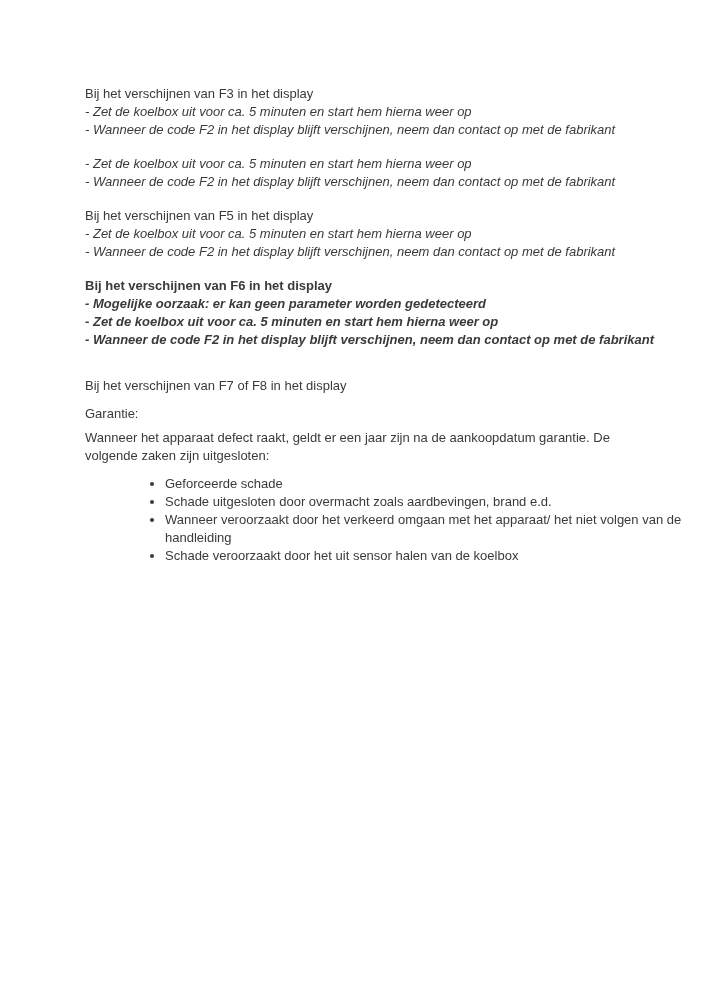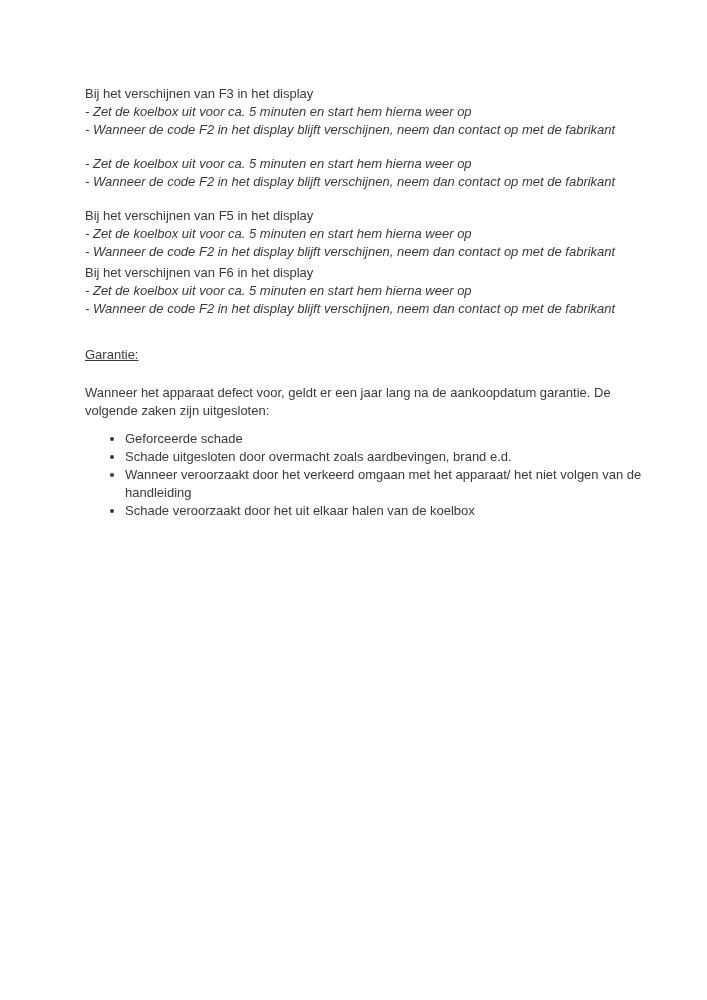--- a/index.html
+++ b/index.html
@@ -22,46 +22,46 @@
     background: #ffffff;
   }
   .doc {
     width: 575px;
     font-size: 13px;
     line-height: 18px;
   }
   .section {
     margin: 0 0 16px 0;
   }
-  .section.tight { margin-bottom: 3px; }
-  .section.semi  { margin-bottom: 28px; }
+  .section.tight { margin-bottom: 16px; }
+  .section.semi  { margin-bottom: 28px; font-weight: bold; }
   .section.last  { margin-bottom: 10px; }
   .section-title {
     white-space: nowrap;
   }
   .cause-line {
     font-style: italic;
     white-space: nowrap;
   }
   .warranty-heading {
-    text-decoration: underline;
-    margin: 0 0 20px 0;
+    margin: 0 0 6px 0;
   }
   .warranty-intro {
     max-width: 540px;
     margin: 0 0 10px 0;
   }
   .warranty-list {
     list-style: disc;
     margin: 0;
     padding-left: 40px;
     width: 560px;
   }
   .warranty-list li {
     line-height: 18px;
+    margin-left: 40px;
   }
 </style>
 </head>
 <body>
 
 <div class="page">
   <div class="doc">
 
     <div class="section">
       <div class="section-title">Bij het verschijnen van F3 in het display</div>
@@ -75,32 +75,34 @@
     </div>
 
     <div class="section tight">
       <div class="section-title">Bij het verschijnen van F5 in het display</div>
       <div class="cause-line">- Zet de koelbox uit voor ca. 5 minuten en start hem hierna weer op</div>
       <div class="cause-line">- Wanneer de code F2 in het display blijft verschijnen, neem dan contact op met de fabrikant</div>
     </div>
 
     <div class="section semi">
       <div class="section-title">Bij het verschijnen van F6 in het display</div>
+      <div class="cause-line">- Mogelijke oorzaak: er kan geen parameter worden gedetecteerd</div>
       <div class="cause-line">- Zet de koelbox uit voor ca. 5 minuten en start hem hierna weer op</div>
       <div class="cause-line">- Wanneer de code F2 in het display blijft verschijnen, neem dan contact op met de fabrikant</div>
     </div>
 
     <div class="section last">
+      <div class="section-title">Bij het verschijnen van F7 of F8 in het display</div>
     </div>
 
     <div>
       <div class="warranty-heading">Garantie:</div>
-      <p class="warranty-intro">Wanneer het apparaat defect voor, geldt er een jaar lang na de aankoopdatum garantie. De volgende zaken zijn uitgesloten:</p>
+      <p class="warranty-intro">Wanneer het apparaat defect raakt, geldt er een jaar zijn na de aankoopdatum garantie. De volgende zaken zijn uitgesloten:</p>
       <ul class="warranty-list">
         <li>Geforceerde schade</li>
         <li>Schade uitgesloten door overmacht zoals aardbevingen, brand e.d.</li>
         <li>Wanneer veroorzaakt door het verkeerd omgaan met het apparaat/ het niet volgen van de handleiding</li>
-        <li>Schade veroorzaakt door het uit elkaar halen van de koelbox</li>
+        <li>Schade veroorzaakt door het uit sensor halen van de koelbox</li>
       </ul>
     </div>
 
   </div>
 </div>
 
 </body></html>

